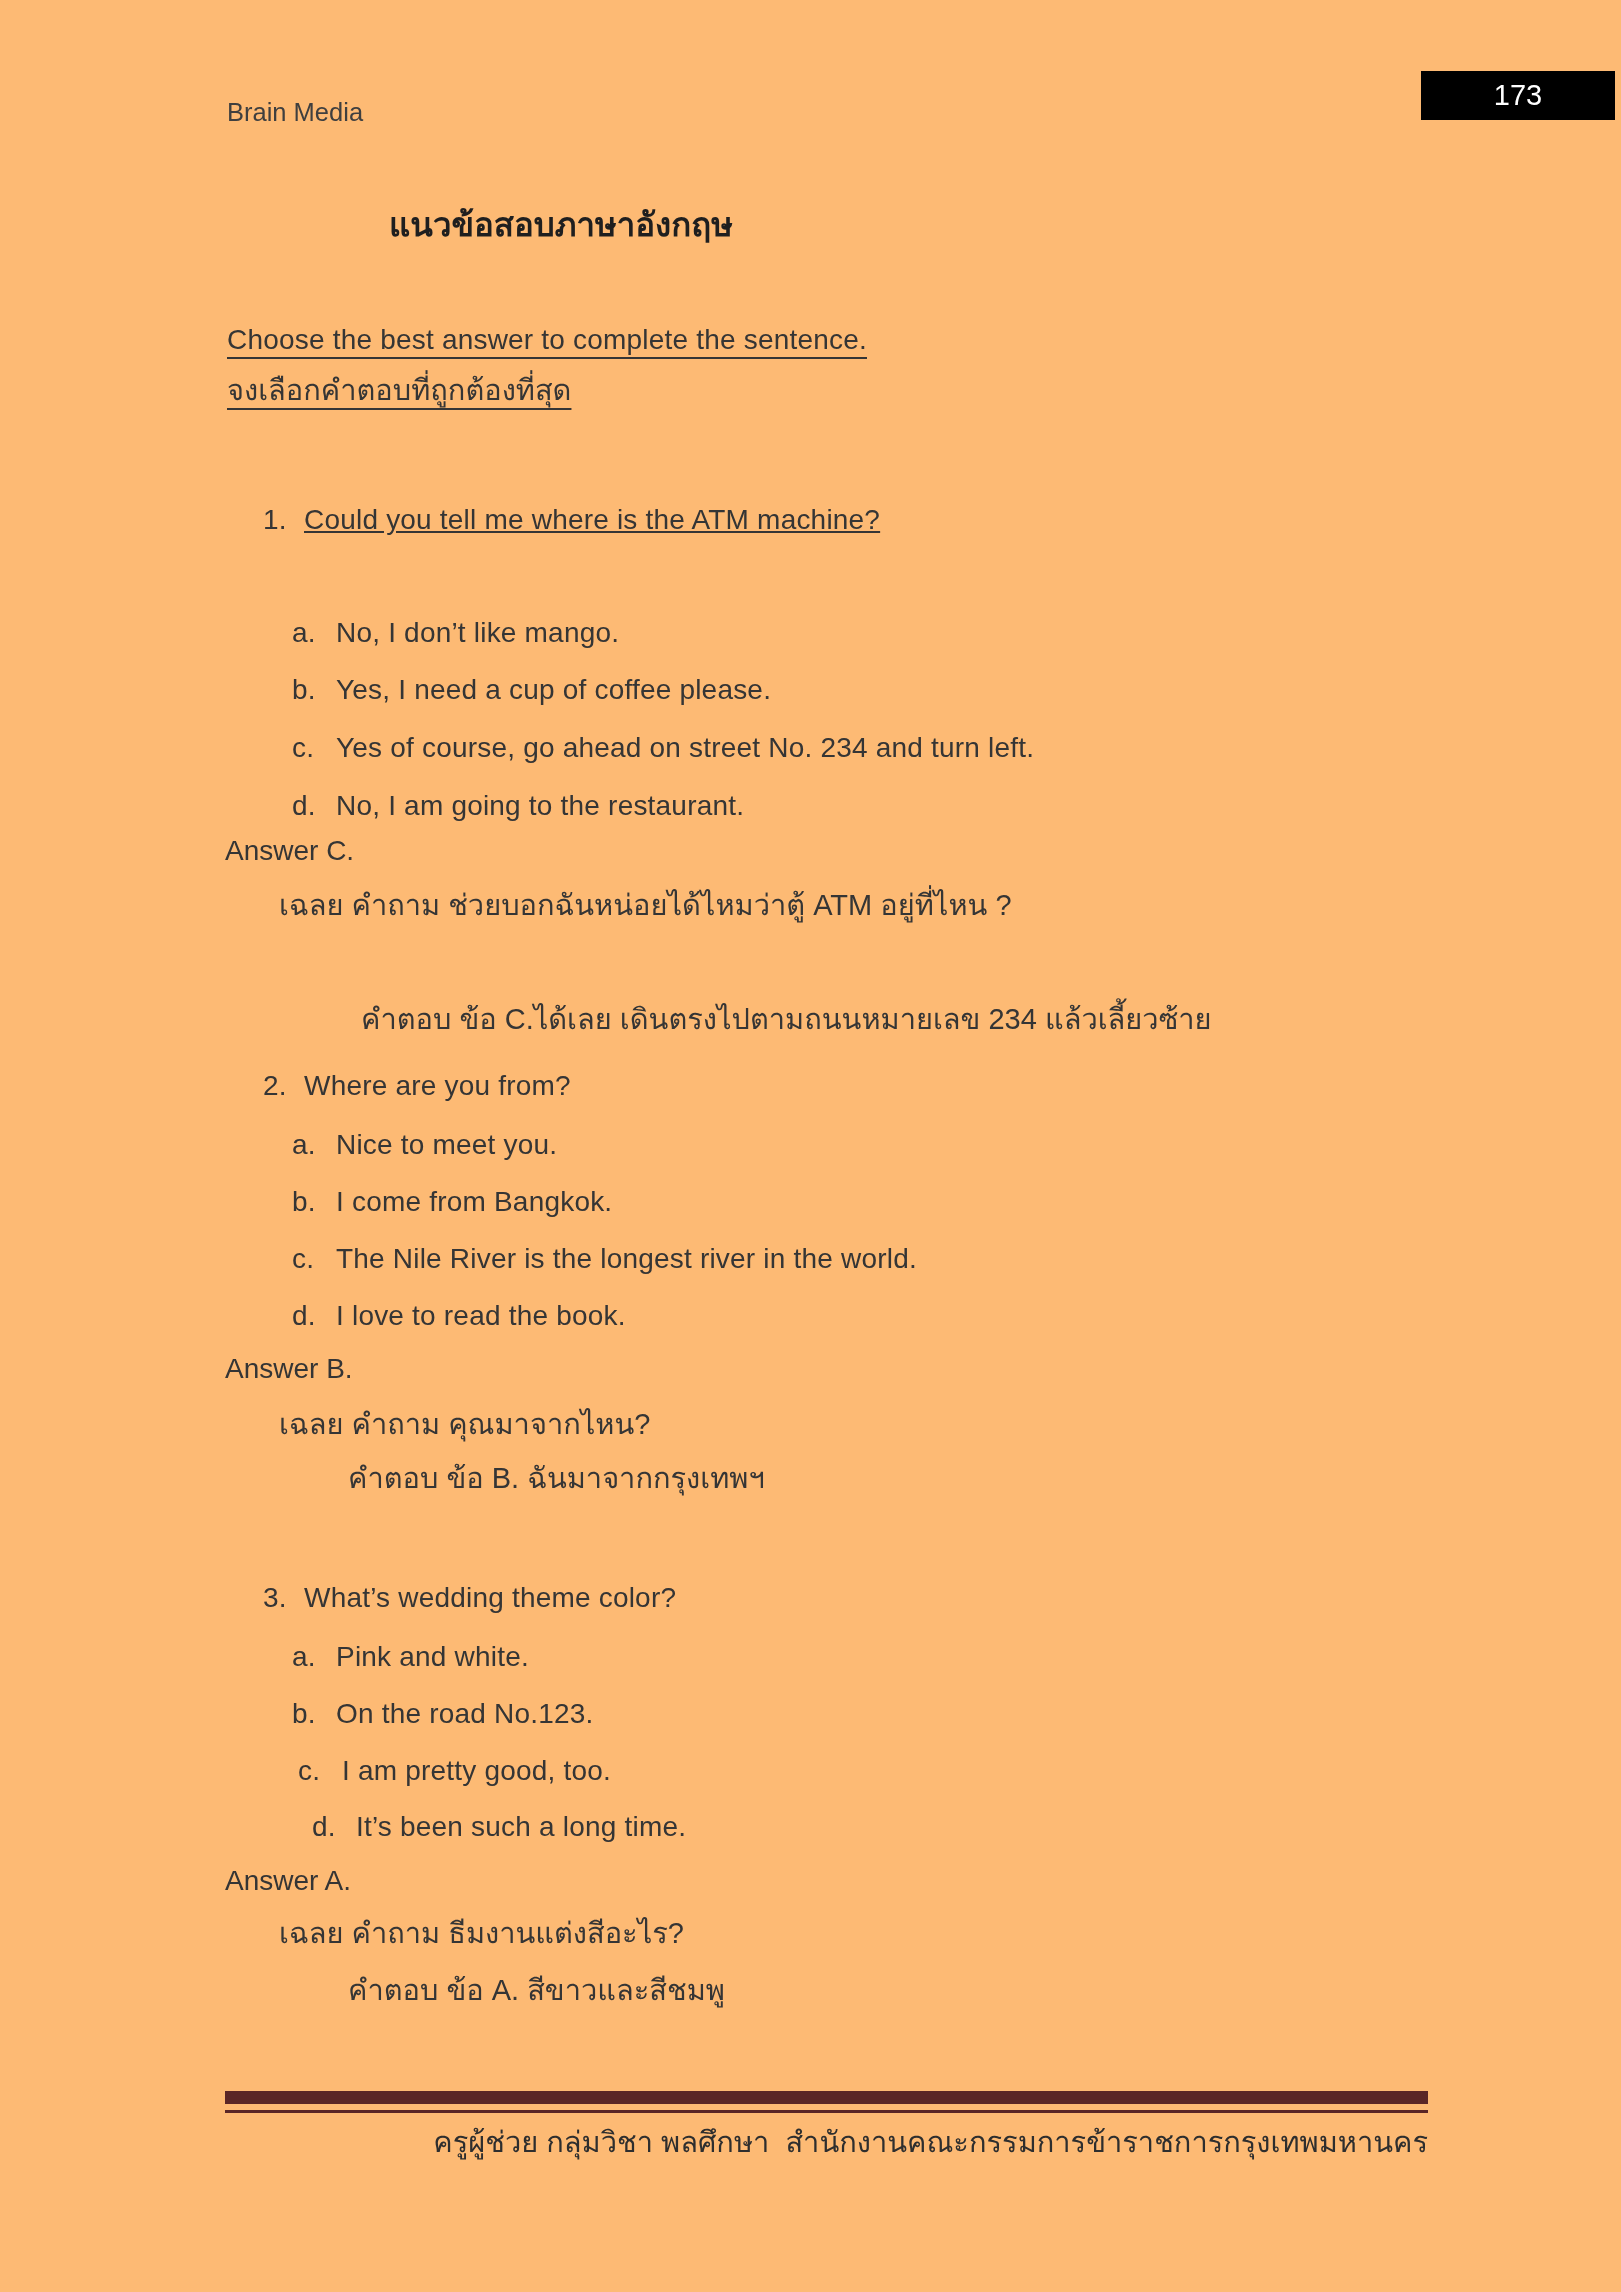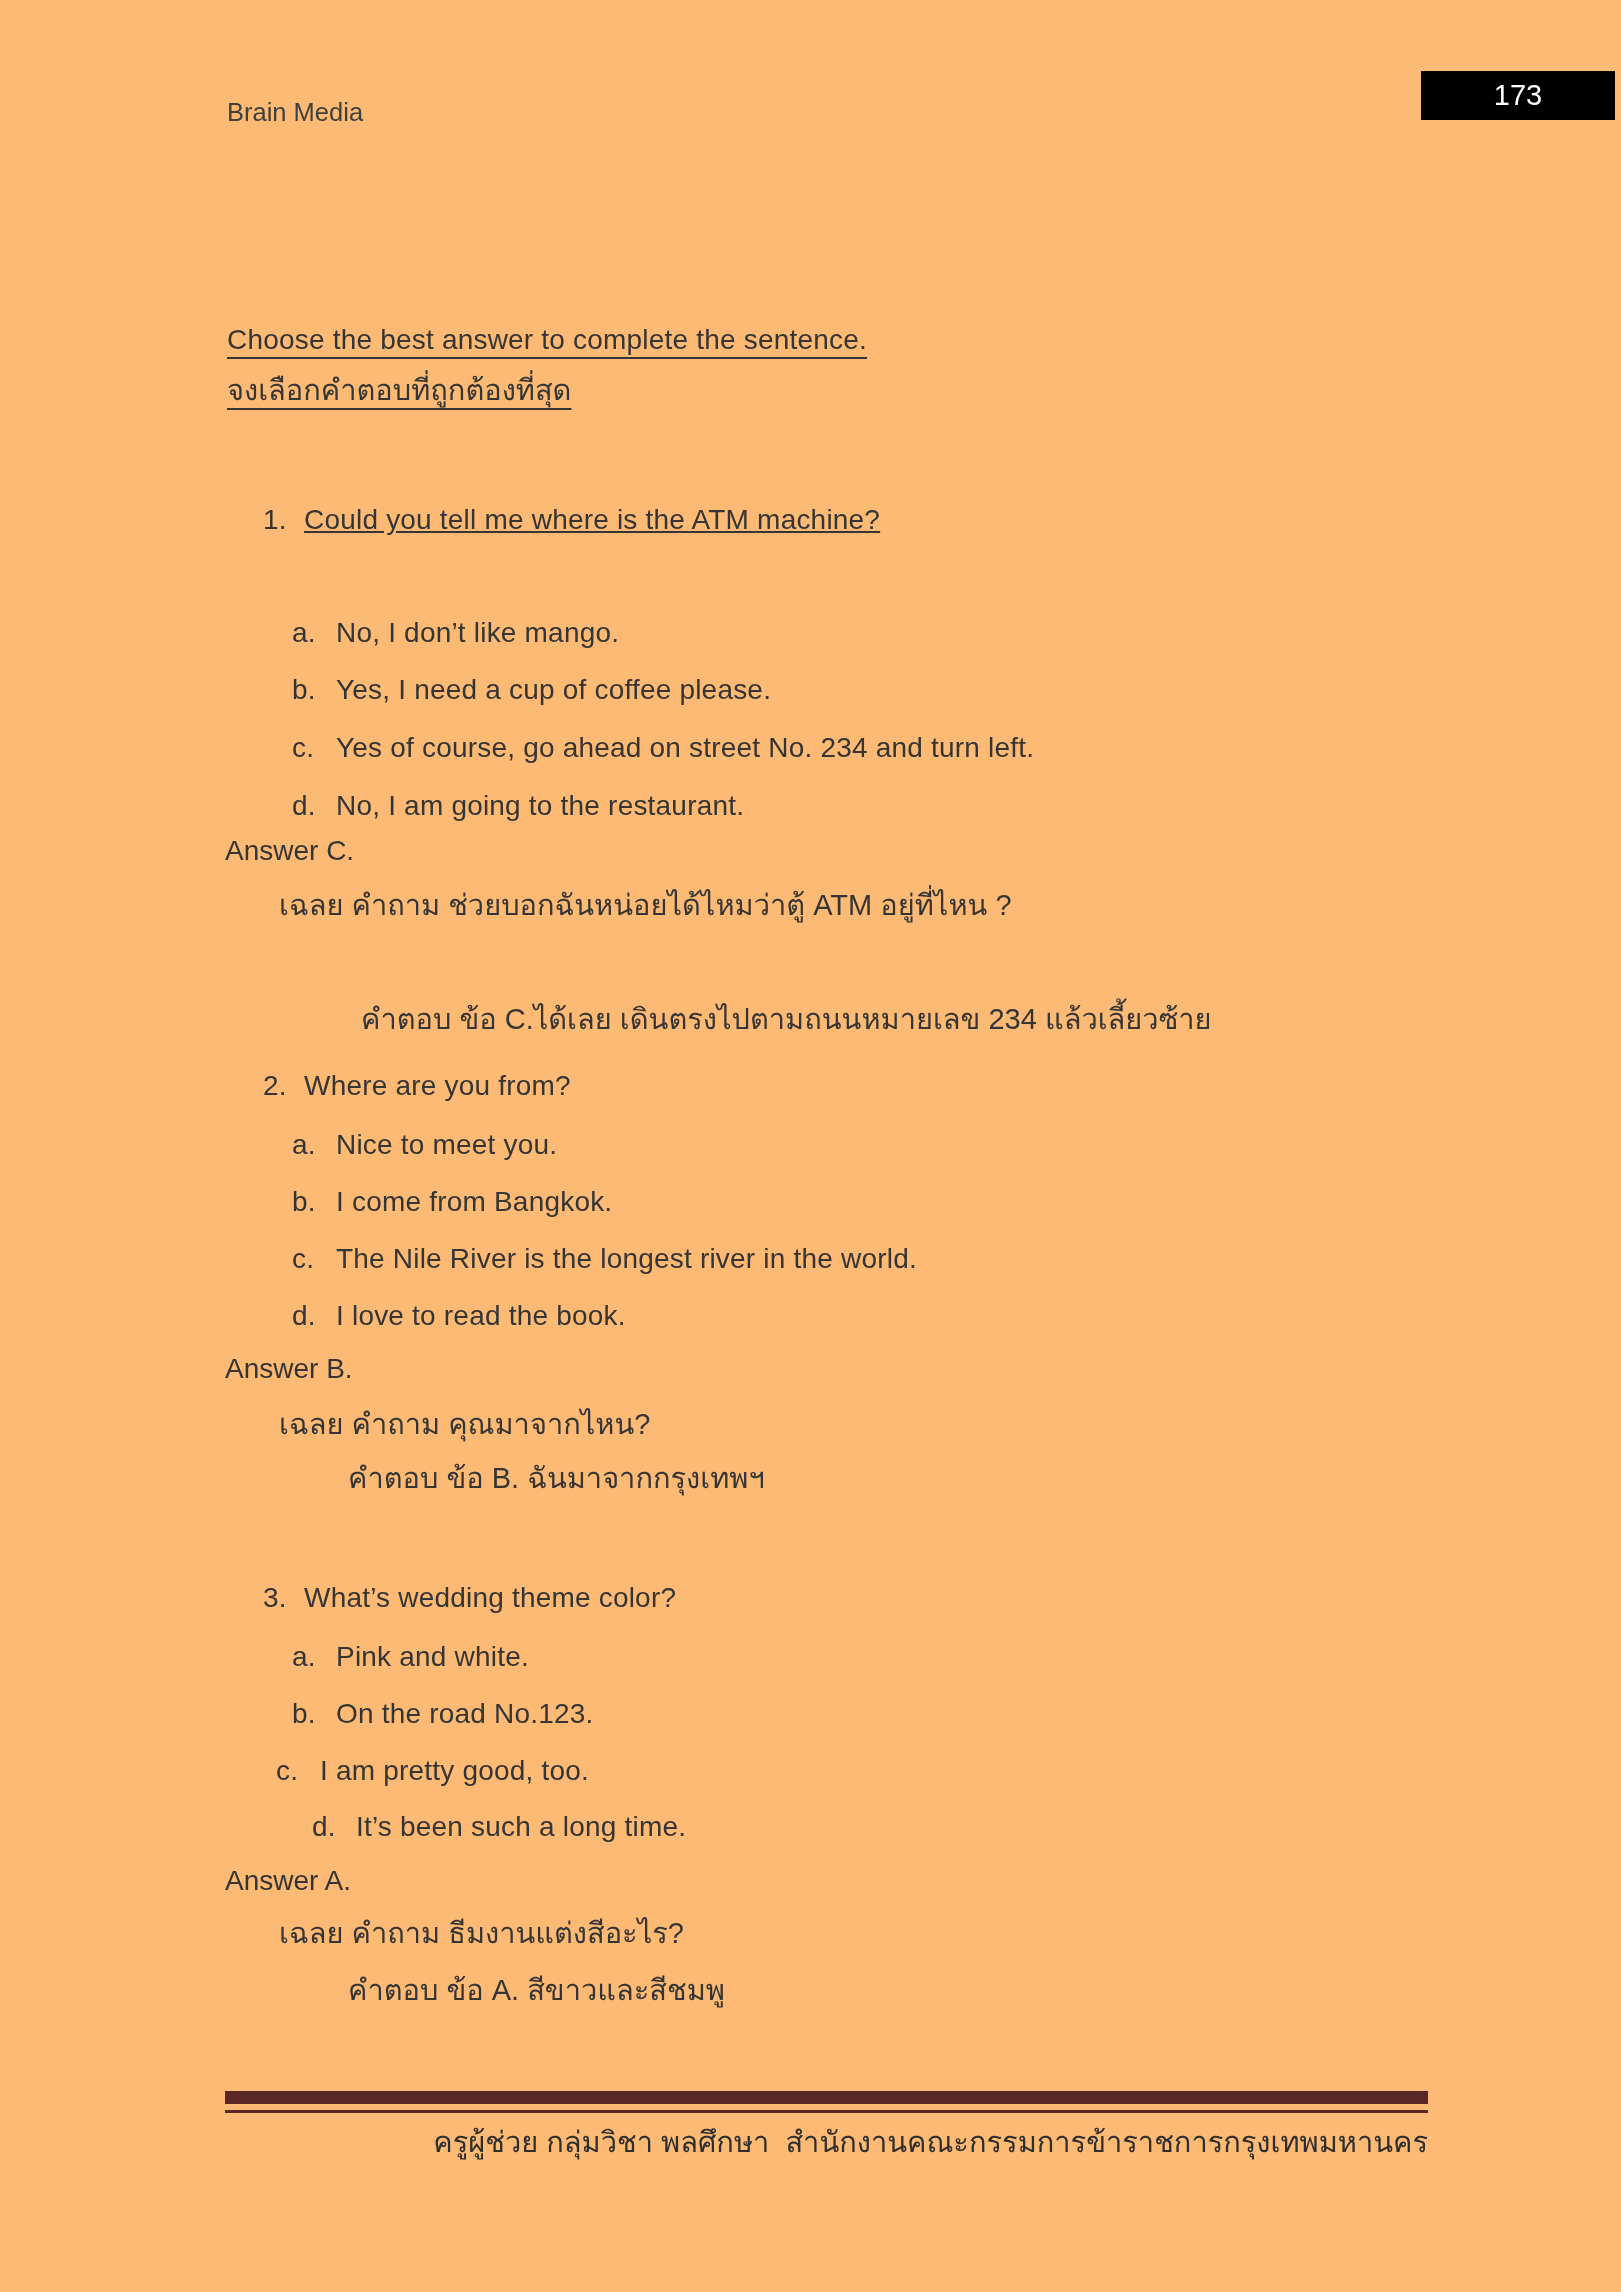--- a/index.html
+++ b/index.html
@@ -35,20 +35,21 @@
 </head>
 <body>
 
 <div class="page">
 
   <div class="abs brand" style="left:227px; top:98px;">Brain Media</div>
   <div class="abs page-badge" style="left:1421px; top:71px; width:194px; height:49px;">
     <span>173</span>
   </div>
 
+  <div class="abs doc-title" style="left:0px; top:198px; width:1122px;">แนวข้อสอบภาษาอังกฤษ</div>
 
   <div class="abs en underline" style="left:227px; top:320px;">Choose the best answer to complete the sentence.</div>
   <div class="abs th underline" style="left:227px; top:370px;">จงเลือกคำตอบที่ถูกต้องที่สุด</div>
 
   <div>
     <div class="abs en" style="left:263px; top:500px;text-decoration:underline;">
       <span class="qnum">1.</span><span>Could you tell me where is the ATM machine?</span>
     </div>
     <div class="abs en" style="left:292px; top:613px;">
       <span class="clab">a.</span><span>No, I don’t like mango.</span>
@@ -91,21 +92,21 @@
   <div>
     <div class="abs en" style="left:263px; top:1578px;">
       <span class="qnum">3.</span><span>What’s wedding theme color?</span>
     </div>
     <div class="abs en" style="left:292px; top:1637px;">
       <span class="clab">a.</span><span>Pink and white.</span>
     </div>
     <div class="abs en" style="left:292px; top:1694px;">
       <span class="clab">b.</span><span>On the road No.123.</span>
     </div>
-    <div class="abs en" style="left:276px; top:1751px;">
+    <div class="abs en" style="left:298px; top:1751px;">
       <span class="clab">c.</span><span>I am pretty good, too.</span>
     </div>
     <div class="abs en" style="left:292px; top:1807px;margin-left:20px;">
       <span class="clab">d.</span><span>It’s been such a long time.</span>
     </div>
     <div class="abs answer-line" style="left:225px; top:1865px;">Answer A.</div>
     <div class="abs th" style="left:279px; top:1913px;">เฉลย คำถาม ธีมงานแต่งสีอะไร?</div>
     <div class="abs th" style="left:348px; top:1970px;">คำตอบ ข้อ A. สีขาวและสีชมพู</div>
   </div>
 

